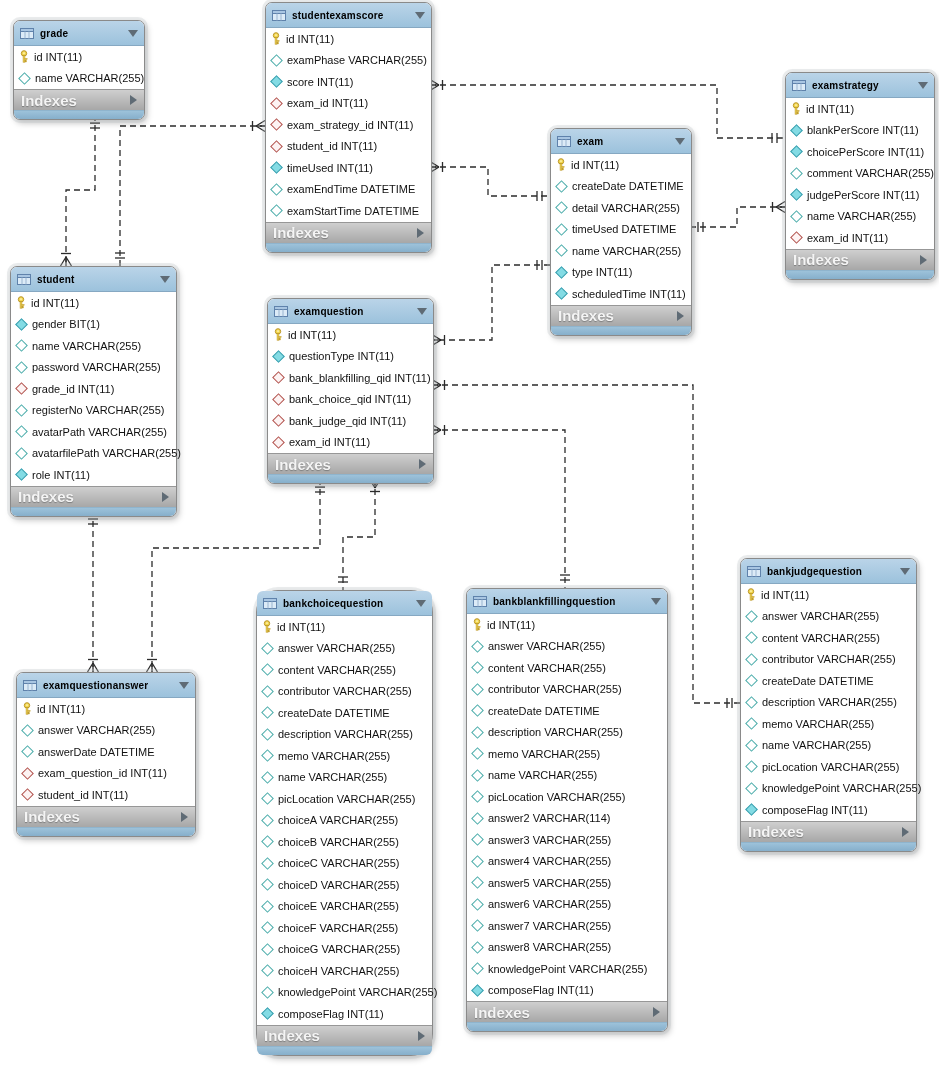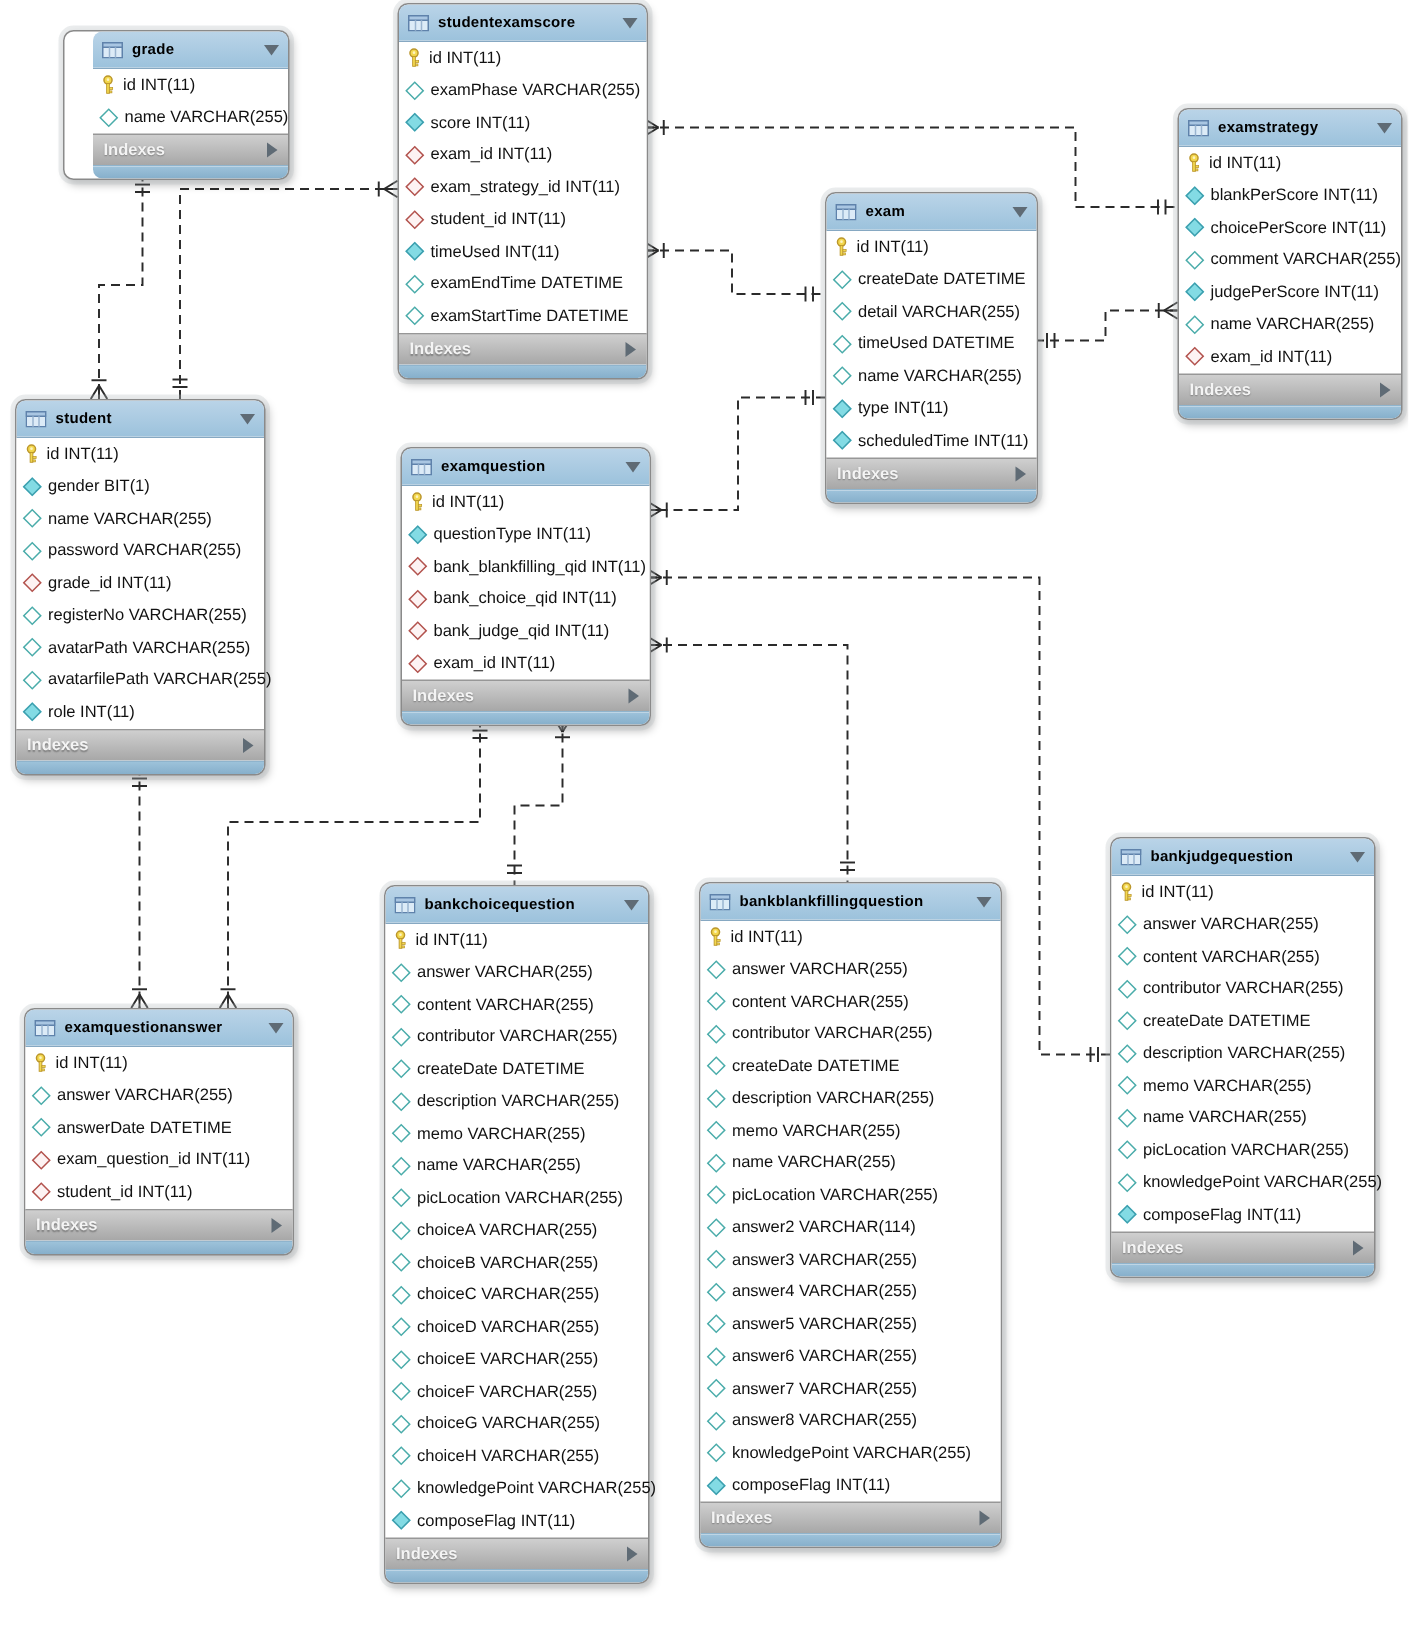--- a/index.html
+++ b/index.html
@@ -57,21 +57,21 @@
   }
   .diamond.nn{background:#83dbe4;border-color:#3d9fae;}
   .diamond.fk{border-color:#b2534e;background:#fdf3f3;}
   .keyicon{flex:0 0 auto;display:inline-flex;}
   .tbl-indexes{
     height:20px;
     display:flex;align-items:center;
     padding:0 7px;
     background:linear-gradient(#cfcfcf,#a7a7a7);
     border-top:1px solid #979797;
-    font-size:11px;font-weight:bold;color:#f4f4f4;
+    font-size:15px;font-weight:bold;color:#f4f4f4;
     text-shadow:0 1px 1px rgba(90,90,90,0.6);
   }
   .idx-label{flex:1 1 auto;}
   .idx-arrow{
     width:0;height:0;
     border-top:5px solid transparent;border-bottom:5px solid transparent;
     border-left:7px solid #5f6b75;
     flex:0 0 auto;
   }
   .tbl-cap{
@@ -179,21 +179,21 @@
       <g>
         <path d="M93 511 L 93 672" fill="none" stroke="#2b2b2b" stroke-width="1.3" stroke-dasharray="6 4"></path>
         <line x1="98" y1="519" x2="88" y2="519" stroke="#2b2b2b" stroke-width="1.3"></line>
         <line x1="98" y1="524" x2="88" y2="524" stroke="#2b2b2b" stroke-width="1.3"></line>
         <line x1="93" y1="663" x2="98.5" y2="672" stroke="#2b2b2b" stroke-width="1.3"></line>
         <line x1="93" y1="663" x2="93" y2="672" stroke="#2b2b2b" stroke-width="1.3"></line>
         <line x1="93" y1="663" x2="87.5" y2="672" stroke="#2b2b2b" stroke-width="1.3"></line>
         <line x1="88" y1="659.5" x2="98" y2="659.5" stroke="#2b2b2b" stroke-width="1.3"></line>
       </g>
     </svg>
-<div class="db-table" style="left: 42px; top: 20px; width: 130px; padding-left: 19px;">
+<div class="db-table" style="left: 13px; top: 20px; width: 130px;">
       <div class="tbl-header">
         <span style="display: inline-flex;">
           <svg width="14" height="11" viewBox="0 0 14 11">
             <rect x="0.5" y="0.5" width="13" height="10" fill="#dcebf7" stroke="#5f82ab"></rect>
             <rect x="0.5" y="0.5" width="13" height="3" fill="#a9c6e2" stroke="#5f82ab"></rect>
             <line x1="5" y1="3.5" x2="5" y2="10.5" stroke="#9ab5d0"></line>
             <line x1="9" y1="3.5" x2="9" y2="10.5" stroke="#9ab5d0"></line>
           </svg>
         </span>
         <span class="tbl-title">grade</span>
@@ -513,21 +513,21 @@
           <span class="diamond fk"></span>
           <span>exam_id INT(11)</span>
         </div>
       </div>
       <div class="tbl-indexes">
         <span class="idx-label">Indexes</span>
         <span class="idx-arrow"></span>
       </div>
       <div class="tbl-cap"></div>
     </div>
-    <div class="db-table" style="left: 256px; top: 590px; width: 175px;">
+    <div class="db-table" style="left: 256px; top: 590px; width: 175px; border-radius: 22px;">
       <div class="tbl-header">
         <span style="display: inline-flex;">
           <svg width="14" height="11" viewBox="0 0 14 11">
             <rect x="0.5" y="0.5" width="13" height="10" fill="#dcebf7" stroke="#5f82ab"></rect>
             <rect x="0.5" y="0.5" width="13" height="3" fill="#a9c6e2" stroke="#5f82ab"></rect>
             <line x1="5" y1="3.5" x2="5" y2="10.5" stroke="#9ab5d0"></line>
             <line x1="9" y1="3.5" x2="9" y2="10.5" stroke="#9ab5d0"></line>
           </svg>
         </span>
         <span class="tbl-title">bankchoicequestion</span>

